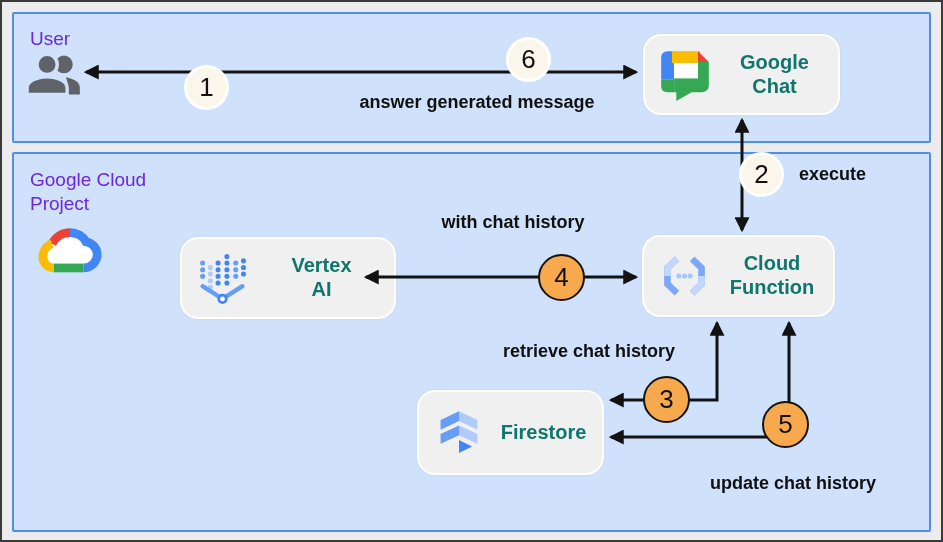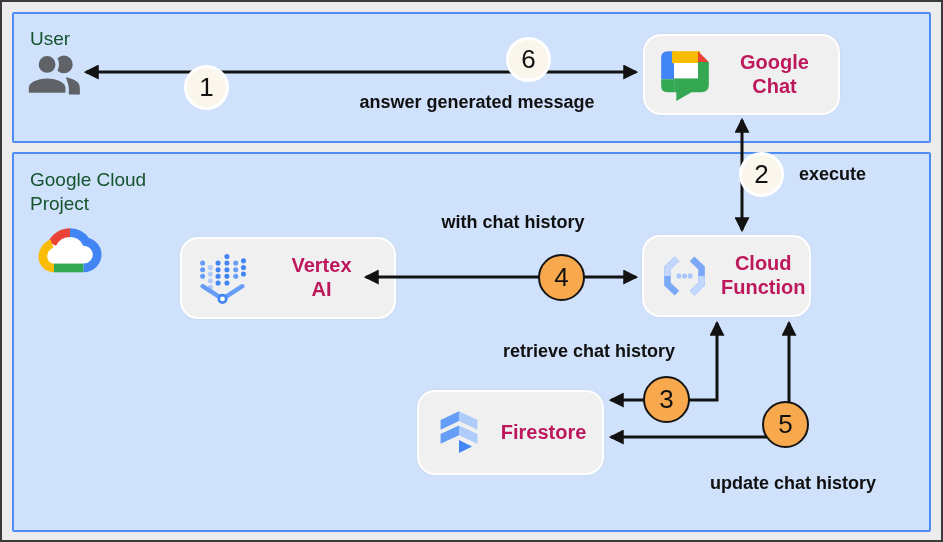--- a/index.html
+++ b/index.html
@@ -1,23 +1,23 @@
 <!DOCTYPE html>
 <html><head>
 <meta charset="utf-8">
 <style>
   html,body{margin:0;padding:0;background:#dcdcdc;font-family:"Liberation Sans","DejaVu Sans",sans-serif;}
   .canvas{position:relative;width:943px;height:542px;background:#ececec;border:2px solid #3a3a3a;box-sizing:border-box;overflow:hidden;}
   .zone{position:absolute;background:#cfe1fb;border:2px solid #4e8df6;border-radius:2px;box-sizing:border-box;z-index:1;}
   .zone-user{left:10px;top:10px;width:919px;height:131px;}
   .zone-gcp{left:10px;top:150px;width:919px;height:380px;}
-  .zone-title{position:absolute;font-size:19px;color:#14532d;line-height:1.25;white-space:pre-line;z-index:4;}
+  .zone-title{position:absolute;font-size:19px;color:#6d28d9;line-height:1.25;white-space:pre-line;z-index:4;}
   .node{position:absolute;background:#f0f0f0;border:2px solid rgba(255,255,255,.95);border-radius:18px;box-sizing:border-box;display:flex;align-items:center;padding:0 10px 0 14px;gap:10px;z-index:3;box-shadow:0 0 2px rgba(0,0,0,.08);}
   .node-icon{flex:0 0 auto;display:block;}
-  .node-label{flex:1;text-align:center;font-size:20px;font-weight:700;color:#be185d;line-height:1.18;white-space:pre-line;}
+  .node-label{flex:1;text-align:center;font-size:20px;font-weight:700;color:#0f766e;line-height:1.18;white-space:pre-line;}
   .arrows{position:absolute;left:0;top:0;z-index:5;pointer-events:none;}
   .step{position:absolute;border-radius:50%;display:flex;align-items:center;justify-content:center;font-size:26px;color:#111;box-sizing:border-box;z-index:6;}
   .step-white{width:45px;height:45px;background:#fbf6ec;border:3px solid #ffffff;}
   .step-orange{width:47px;height:47px;background:#f8a94d;border:2.5px solid #141414;}
   .flow-label{position:absolute;font-size:18px;color:#101010;white-space:nowrap;z-index:6;}
   .w500{font-weight:500;} .w600{font-weight:600;} .w700{font-weight:700;}
   .ctr{transform:translateX(-50%);}
   .abs-icon{position:absolute;z-index:4;}
 </style>
 </head>
@@ -90,21 +90,21 @@
           <circle cx="43" cy="14" r="2.3"></circle>
           <circle cx="43" cy="20" r="2.3"></circle>
       </g>
       <path d="M6 31 L24 42.5 L42 31" fill="none" stroke="#669df6" stroke-width="4" stroke-linecap="round" stroke-linejoin="round"></path>
       <circle cx="24" cy="42.5" r="3.4" fill="#ffffff" stroke="#4285f4" stroke-width="2.4"></circle>
     </svg>
     <div class="node-label">Vertex
 AI</div>
   </div>
 
-  <div class="node" style="left:640px;top:233px;width:169px;height:82px;">
+  <div class="node" style="left:640px;top:233px;width:193px;height:82px;">
     <svg class="node-icon" width="53" height="44" viewBox="0 0 56 44">
       <path d="M20 4 L10 13.5 V30.5 L20 40" fill="none" stroke="#7ba9f7" stroke-width="7" stroke-linejoin="miter"></path>
       <path d="M20 4 L10 13.5 V22" fill="none" stroke="#c2d7fb" stroke-width="7"></path>
       <path d="M36 4 L46 13.5 V30.5 L36 40" fill="none" stroke="#7ba9f7" stroke-width="7"></path>
       <path d="M36 40 L46 30.5 V22" fill="none" stroke="#c2d7fb" stroke-width="7"></path>
       <circle cx="22" cy="22" r="2.7" fill="#a8c7fa"></circle>
       <circle cx="28" cy="22" r="2.7" fill="#a8c7fa"></circle>
       <circle cx="34" cy="22" r="2.7" fill="#a8c7fa"></circle>
     </svg>
     <div class="node-label">Cloud

